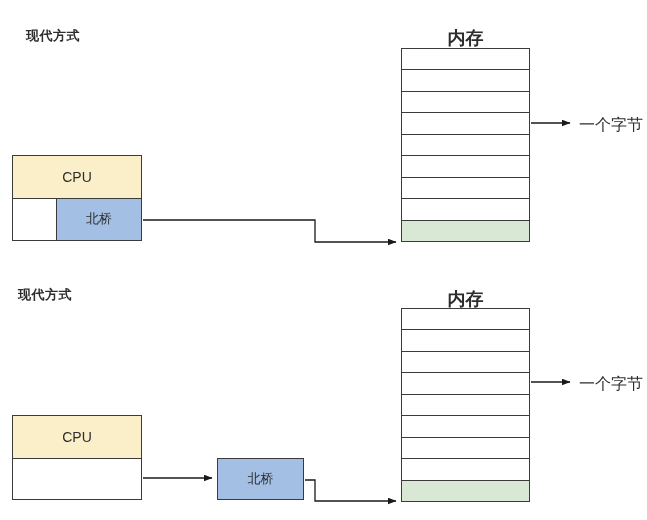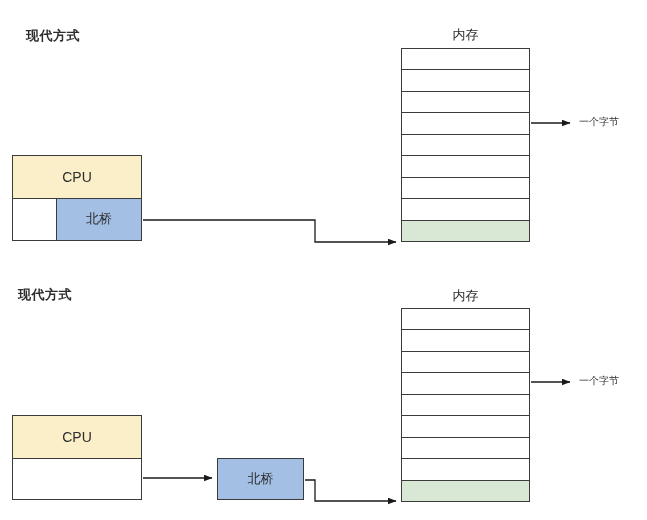--- a/index.html
+++ b/index.html
@@ -28,31 +28,31 @@
 
   
   .cpu-block2{position:absolute;left:12px;top:415px;width:130px;height:85px;border:1px solid var(--border);background:#fff;display:flex;flex-direction:column;}
   .cpu2-top{height:43px;background:var(--yellow);border-bottom:1px solid var(--border);display:flex;align-items:center;justify-content:center;font-size:14px;}
   .cpu2-bottom{flex:1;background:#fff;}
 
   
   .nb-box{position:absolute;left:217px;top:458px;width:87px;height:42px;background:var(--blue);border:1px solid var(--border);display:flex;align-items:center;justify-content:center;font-size:13px;}
 
   
-  .memory-title{position:absolute;width:129px;text-align:center;font-size:13px;font-weight:400;}
+  .memory-title{position:absolute;width:129px;text-align:center;font-size:18px;font-weight:700;}
   .mem-title-modern{left:401px;top:26px;}
   .mem-title-traditional{left:401px;top:287px;}
   .memory-box{position:absolute;left:401px;width:129px;height:194px;border:1px solid var(--border);background:#fff;display:flex;flex-direction:column;}
   .mem-modern{top:48px;}
   .mem-traditional{top:308px;}
   .mem-row{flex:1;background:#fff;}
   .mem-row + .mem-row{border-top:1px solid var(--border);}
   .mem-row.highlight{background:var(--green);}
 
-  .byte-label{position:absolute;font-size:10px;white-space:nowrap;}
+  .byte-label{position:absolute;font-size:16px;white-space:nowrap;}
   .byte-modern{left:579px;top:115px;}
   .byte-traditional{left:579px;top:374px;}
 </style>
 </head>
 <body>
 
 <div class="canvas">
 
   <svg class="connectors" viewBox="0 0 647 520">
     <defs>

